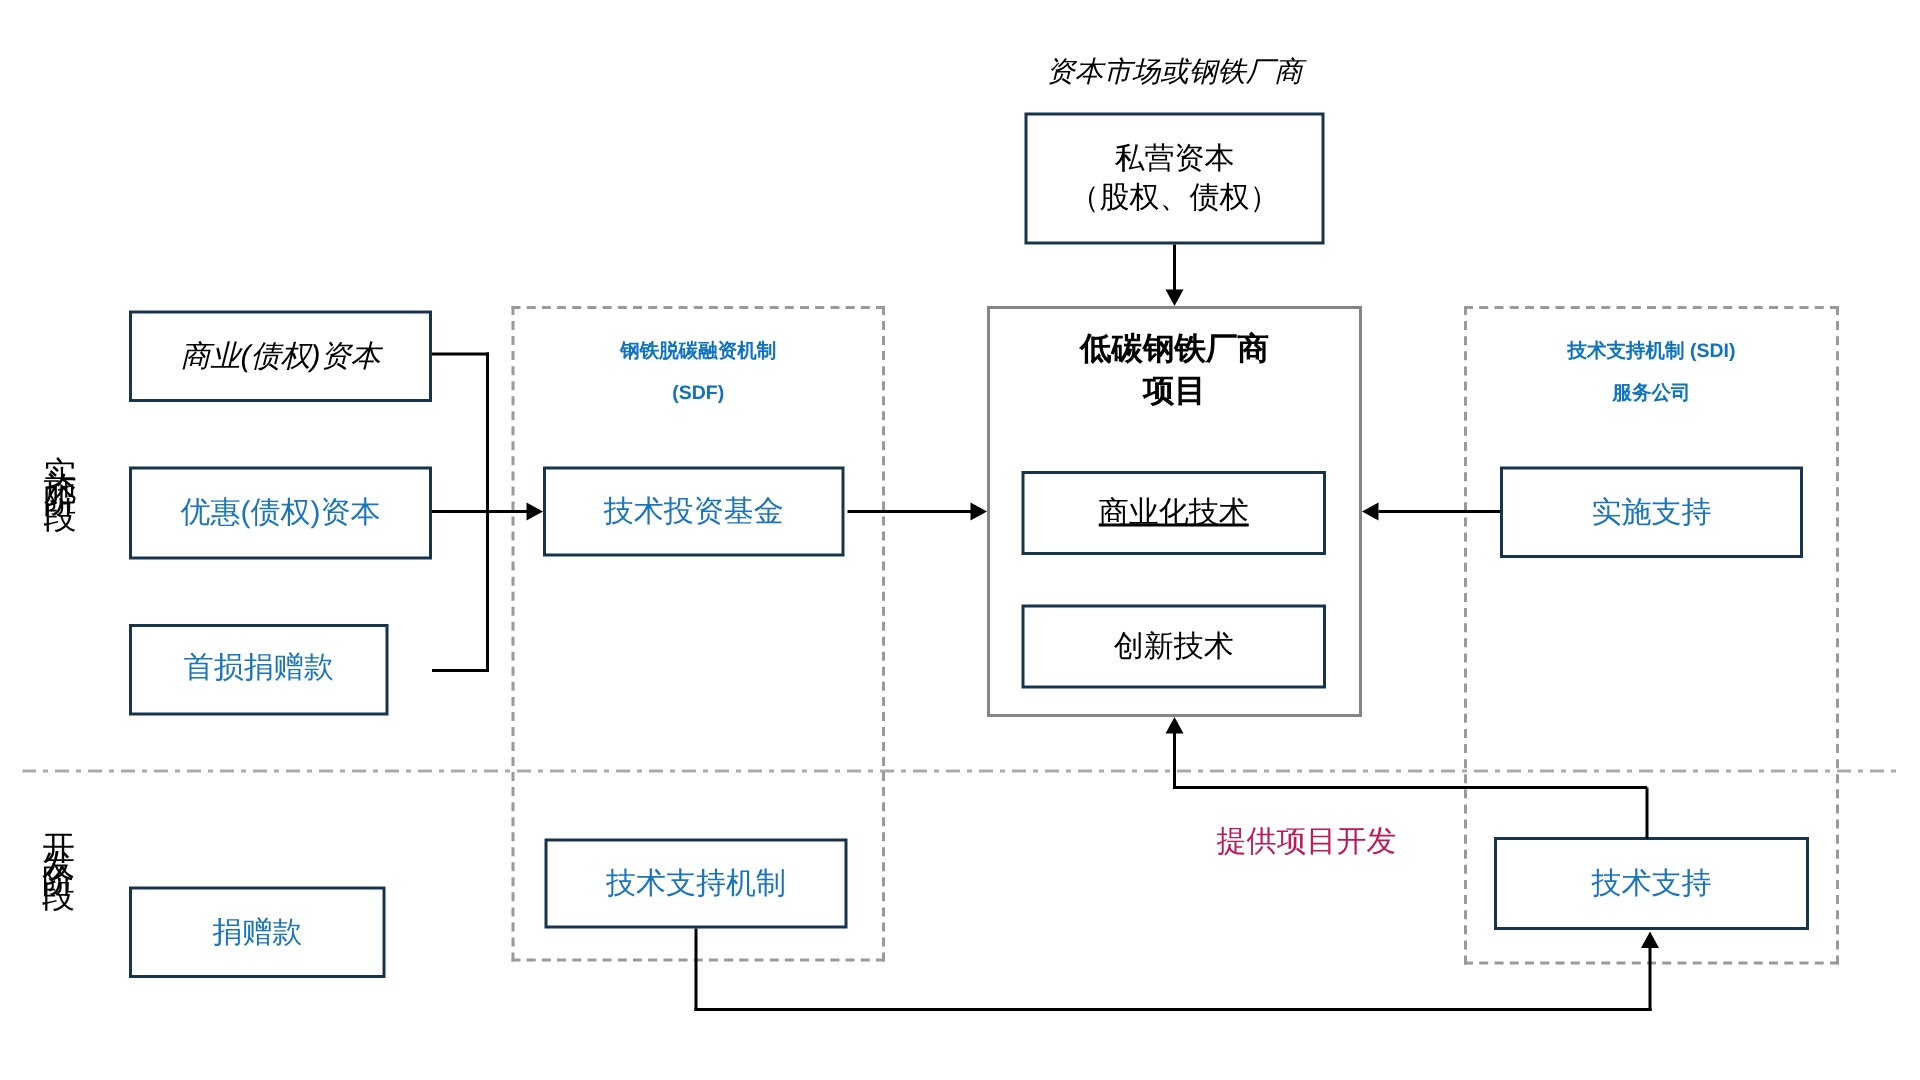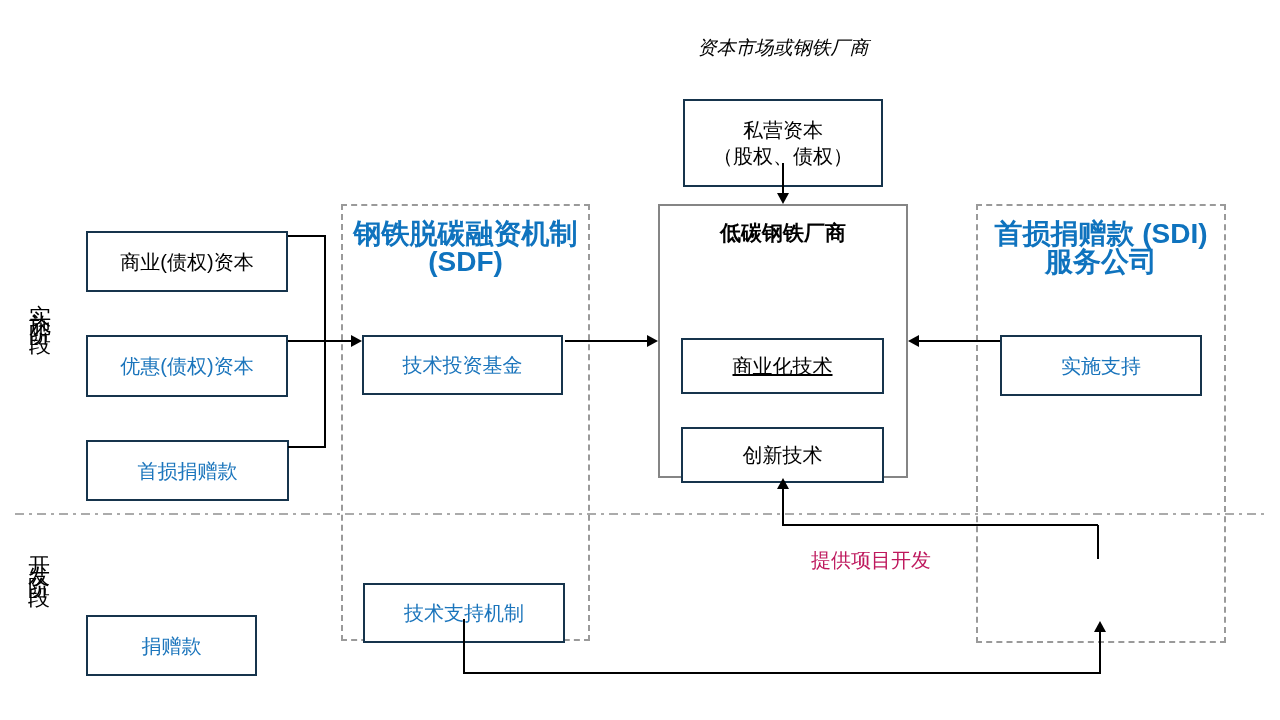--- a/index.html
+++ b/index.html
@@ -4,28 +4,28 @@
 <style>
   html,body{margin:0;padding:0;background:#ffffff;}
   #canvas{
     position:relative;width:1280px;height:720px;background:#ffffff;overflow:hidden;
     font-family:"Liberation Sans","DejaVu Sans",sans-serif;color:#000000;
   }
   .abs{position:absolute;box-sizing:border-box;}
   .node{
     border:2px solid #16344C;background:#ffffff;
     display:flex;align-items:center;justify-content:center;text-align:center;
-    font-size:20px;line-height:26px;margin-top:24px;
+    font-size:20px;line-height:26px;
   }
   .node.blue{color:#1B75BC;}
   .node.black{color:#000000;}
   .group-dashed{border:2px dashed #9a9a9a;background:transparent;}
   .group-solid{border:2px solid #858585;background:transparent;}
   .group-title{
-    text-align:center;font-weight:bold;font-size:28px;line-height:28px;
+    text-align:center;font-weight:bold;font-size:13px;line-height:28px;
   }
   .group-title.blue{color:#0F73BE;}
   .group-title.black{color:#000000;}
   .plain-label{font-size:19px;color:#000;text-align:center;font-style:italic;}
   .vlabel{
     writing-mode:vertical-rl;text-orientation:upright;
     font-size:22px;color:#000;letter-spacing:10px;line-height:24px;
   }
   .flow-label{font-size:20px;color:#be185d;white-space:nowrap;}
   .line{background:#000000;}
@@ -49,46 +49,48 @@
   <div class="abs node black" style="left:683px;top:75px;width:200px;height:88px;flex-direction:column;">
     <span>私营资本</span>
     <span>（股权、债权）</span>
   </div>
 
   <div class="abs divider" style="left:15px;top:513px;width:1250px;"></div>
 
   <div class="abs vlabel" style="left:28px;top:286px;height:130px;">实施阶段</div>
   <div class="abs vlabel" style="left:27px;top:539px;height:130px;">开发阶段</div>
 
-  <div class="abs node black" style="left:86px;top:207px;width:202px;height:61px;">商业(债权)资本</div>
+  <div class="abs node black" style="left:86px;top:207px;width:202px;height:61px;font-style:italic;">商业(债权)资本</div>
   <div class="abs node blue" style="left:86px;top:311px;width:202px;height:62px;">优惠(债权)资本</div>
-  <div class="abs node blue" style="left:86px;top:416px;width:203px;height:61px;">首损捐赠款</div>
+  <div class="abs node blue" style="left:86px;top:416px;width:173px;height:61px;font-family:Liberation Mono, monospace;">首损捐赠款</div>
   <div class="abs node blue" style="left:86px;top:591px;width:171px;height:61px;">捐赠款</div>
 
   <div class="abs group-dashed" style="left:341px;top:204px;width:249px;height:437px;"></div>
   <div class="abs group-title blue" style="left:341px;top:220px;width:249px;">
     <div>钢铁脱碳融资机制</div>
     <div>(SDF)</div>
   </div>
   <div class="abs node blue" style="left:362px;top:311px;width:201px;height:60px;">技术投资基金</div>
   <div class="abs node blue" style="left:363px;top:559px;width:202px;height:60px;">技术支持机制</div>
 
   <div class="abs group-solid" style="left:658px;top:204px;width:250px;height:274px;"></div>
   <div class="abs group-title black" style="left:658px;top:219px;width:250px;font-size:21px;">
     <div>低碳钢铁厂商</div>
+    <div>项目</div>
   </div>
   <div class="abs node black" style="left:681px;top:314px;width:203px;height:56px;text-decoration:underline;">商业化技术</div>
   <div class="abs node black" style="left:681px;top:403px;width:203px;height:56px;">创新技术</div>
 
   <div class="abs group-dashed" style="left:976px;top:204px;width:250px;height:439px;"></div>
   <div class="abs group-title blue" style="left:976px;top:220px;width:250px;">
-    <div>首损捐赠款 (SDI)</div>
+    <div>技术支持机制 (SDI)</div>
     <div>服务公司</div>
   </div>
   <div class="abs node blue" style="left:1000px;top:311px;width:202px;height:61px;font-family:Liberation Serif, serif;">实施支持</div>
+  <div class="abs node blue" style="left:996px;top:558px;width:210px;height:62px;">技术支持</div>
 
   <div class="abs flow-label" style="left:811px;top:547px;">提供项目开发</div>
 
   <div class="abs line" style="left:288px;top:235px;width:38px;height:2px;"></div>
   <div class="abs line" style="left:324px;top:235px;width:2px;height:213px;"></div>
   <div class="abs line" style="left:288px;top:446px;width:38px;height:2px;"></div>
 
   <div class="abs line" style="left:288px;top:340px;width:64px;height:2px;"></div>
   <div class="abs arr right" style="left:351px;top:335px;"></div>
 

